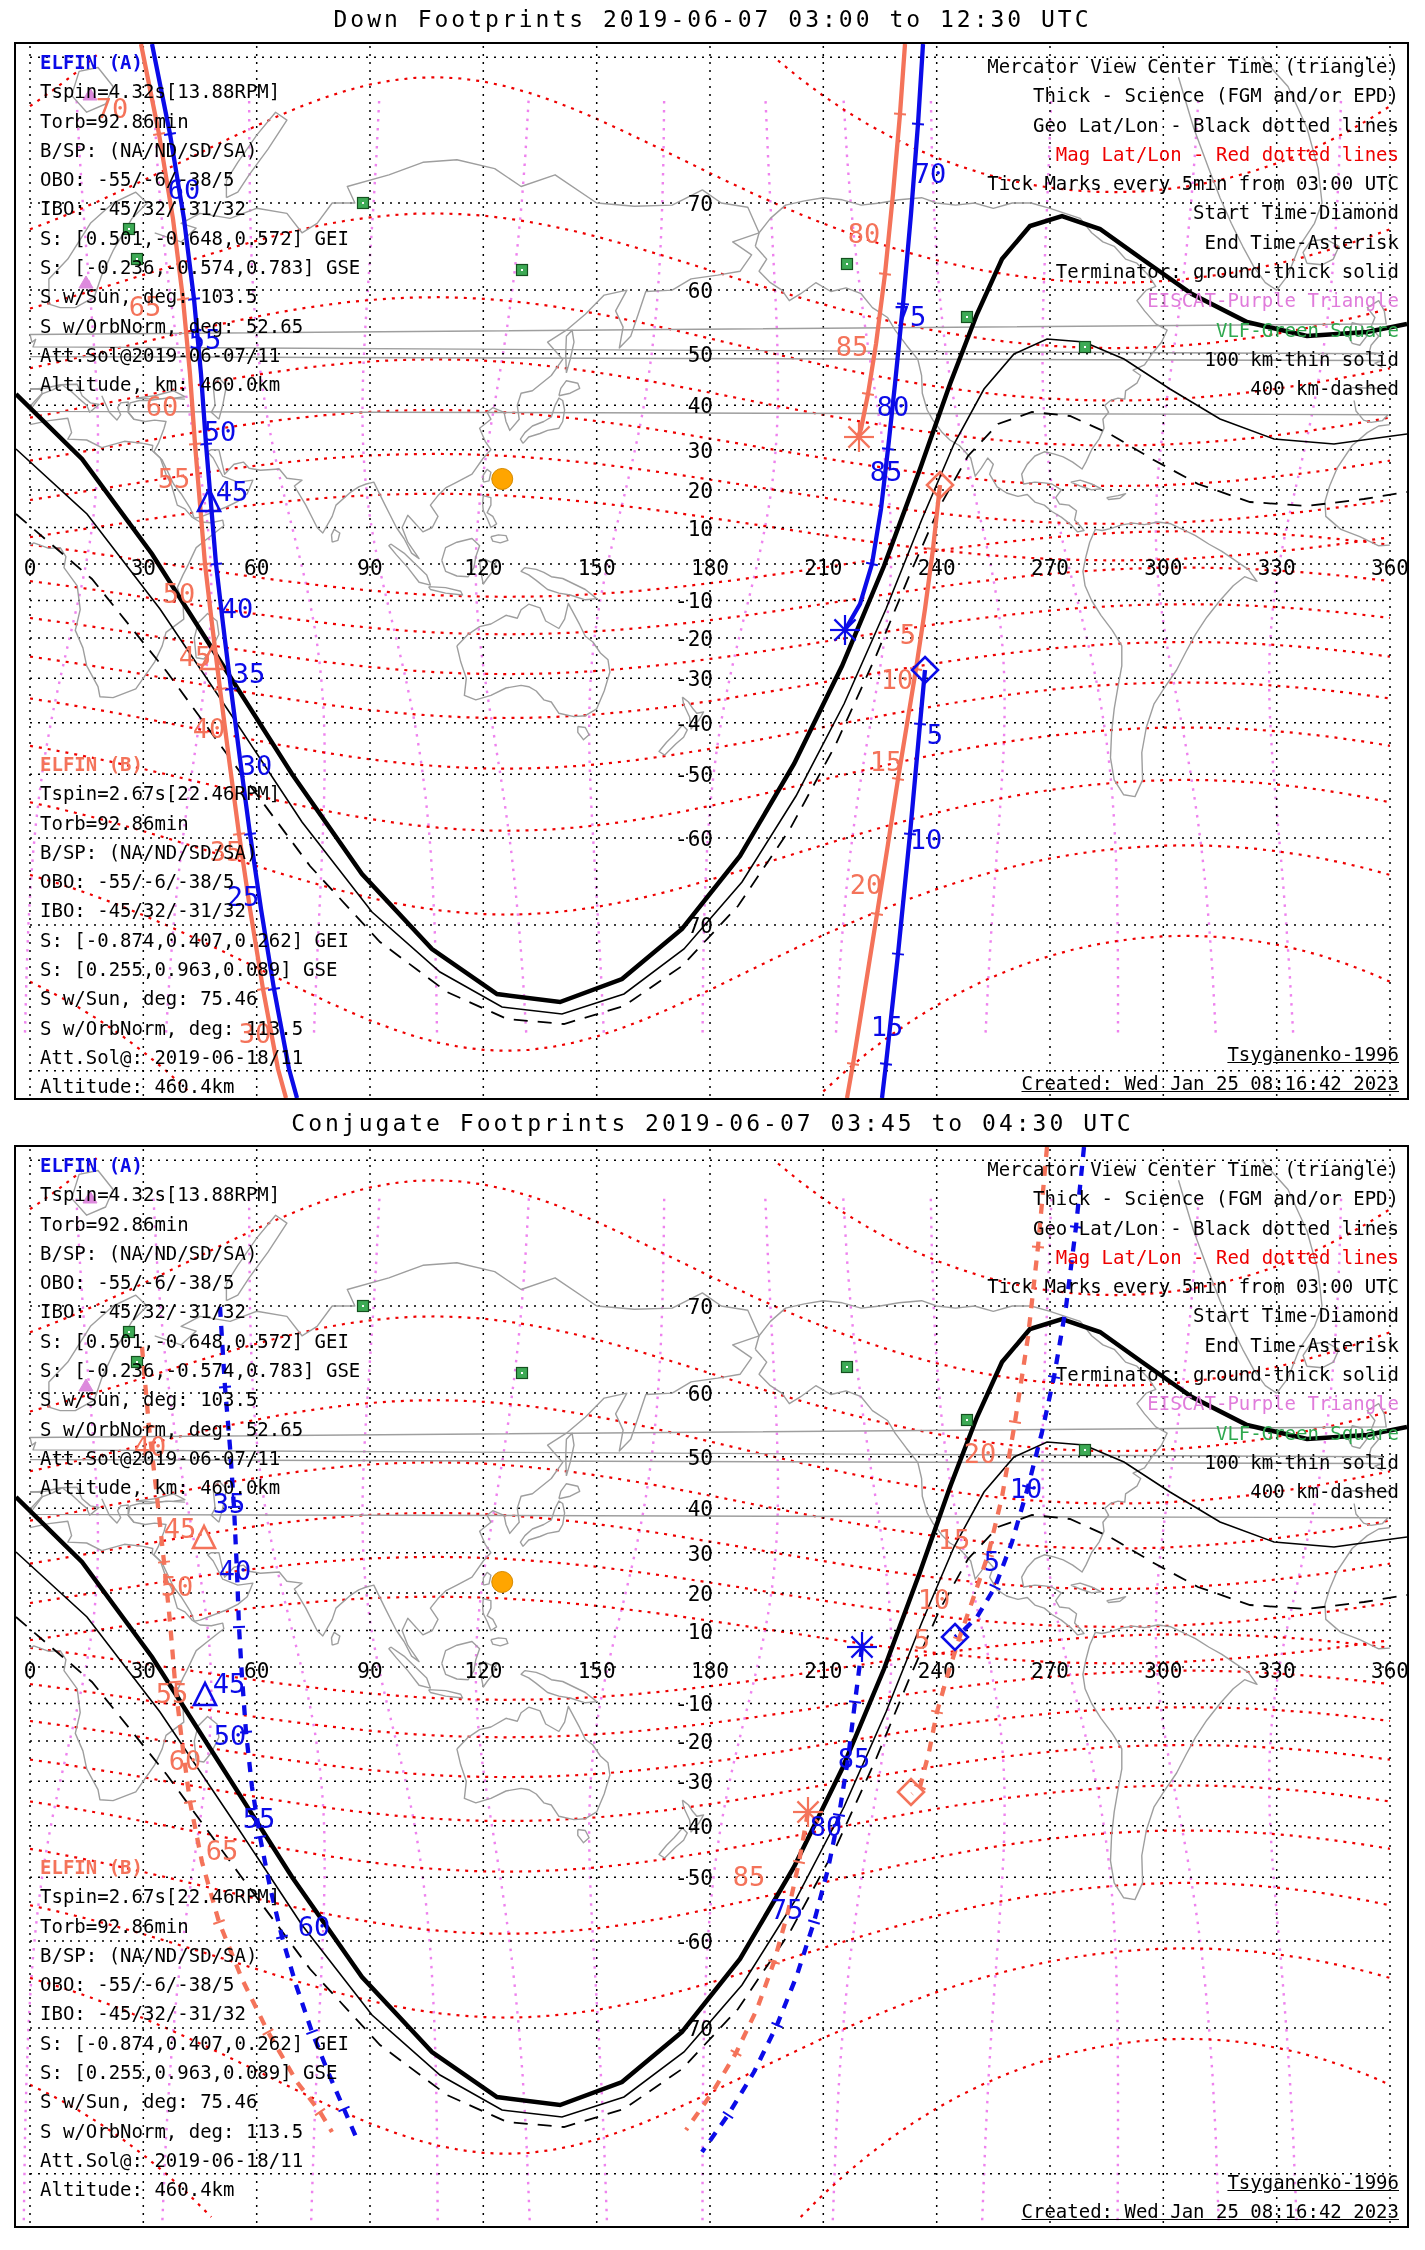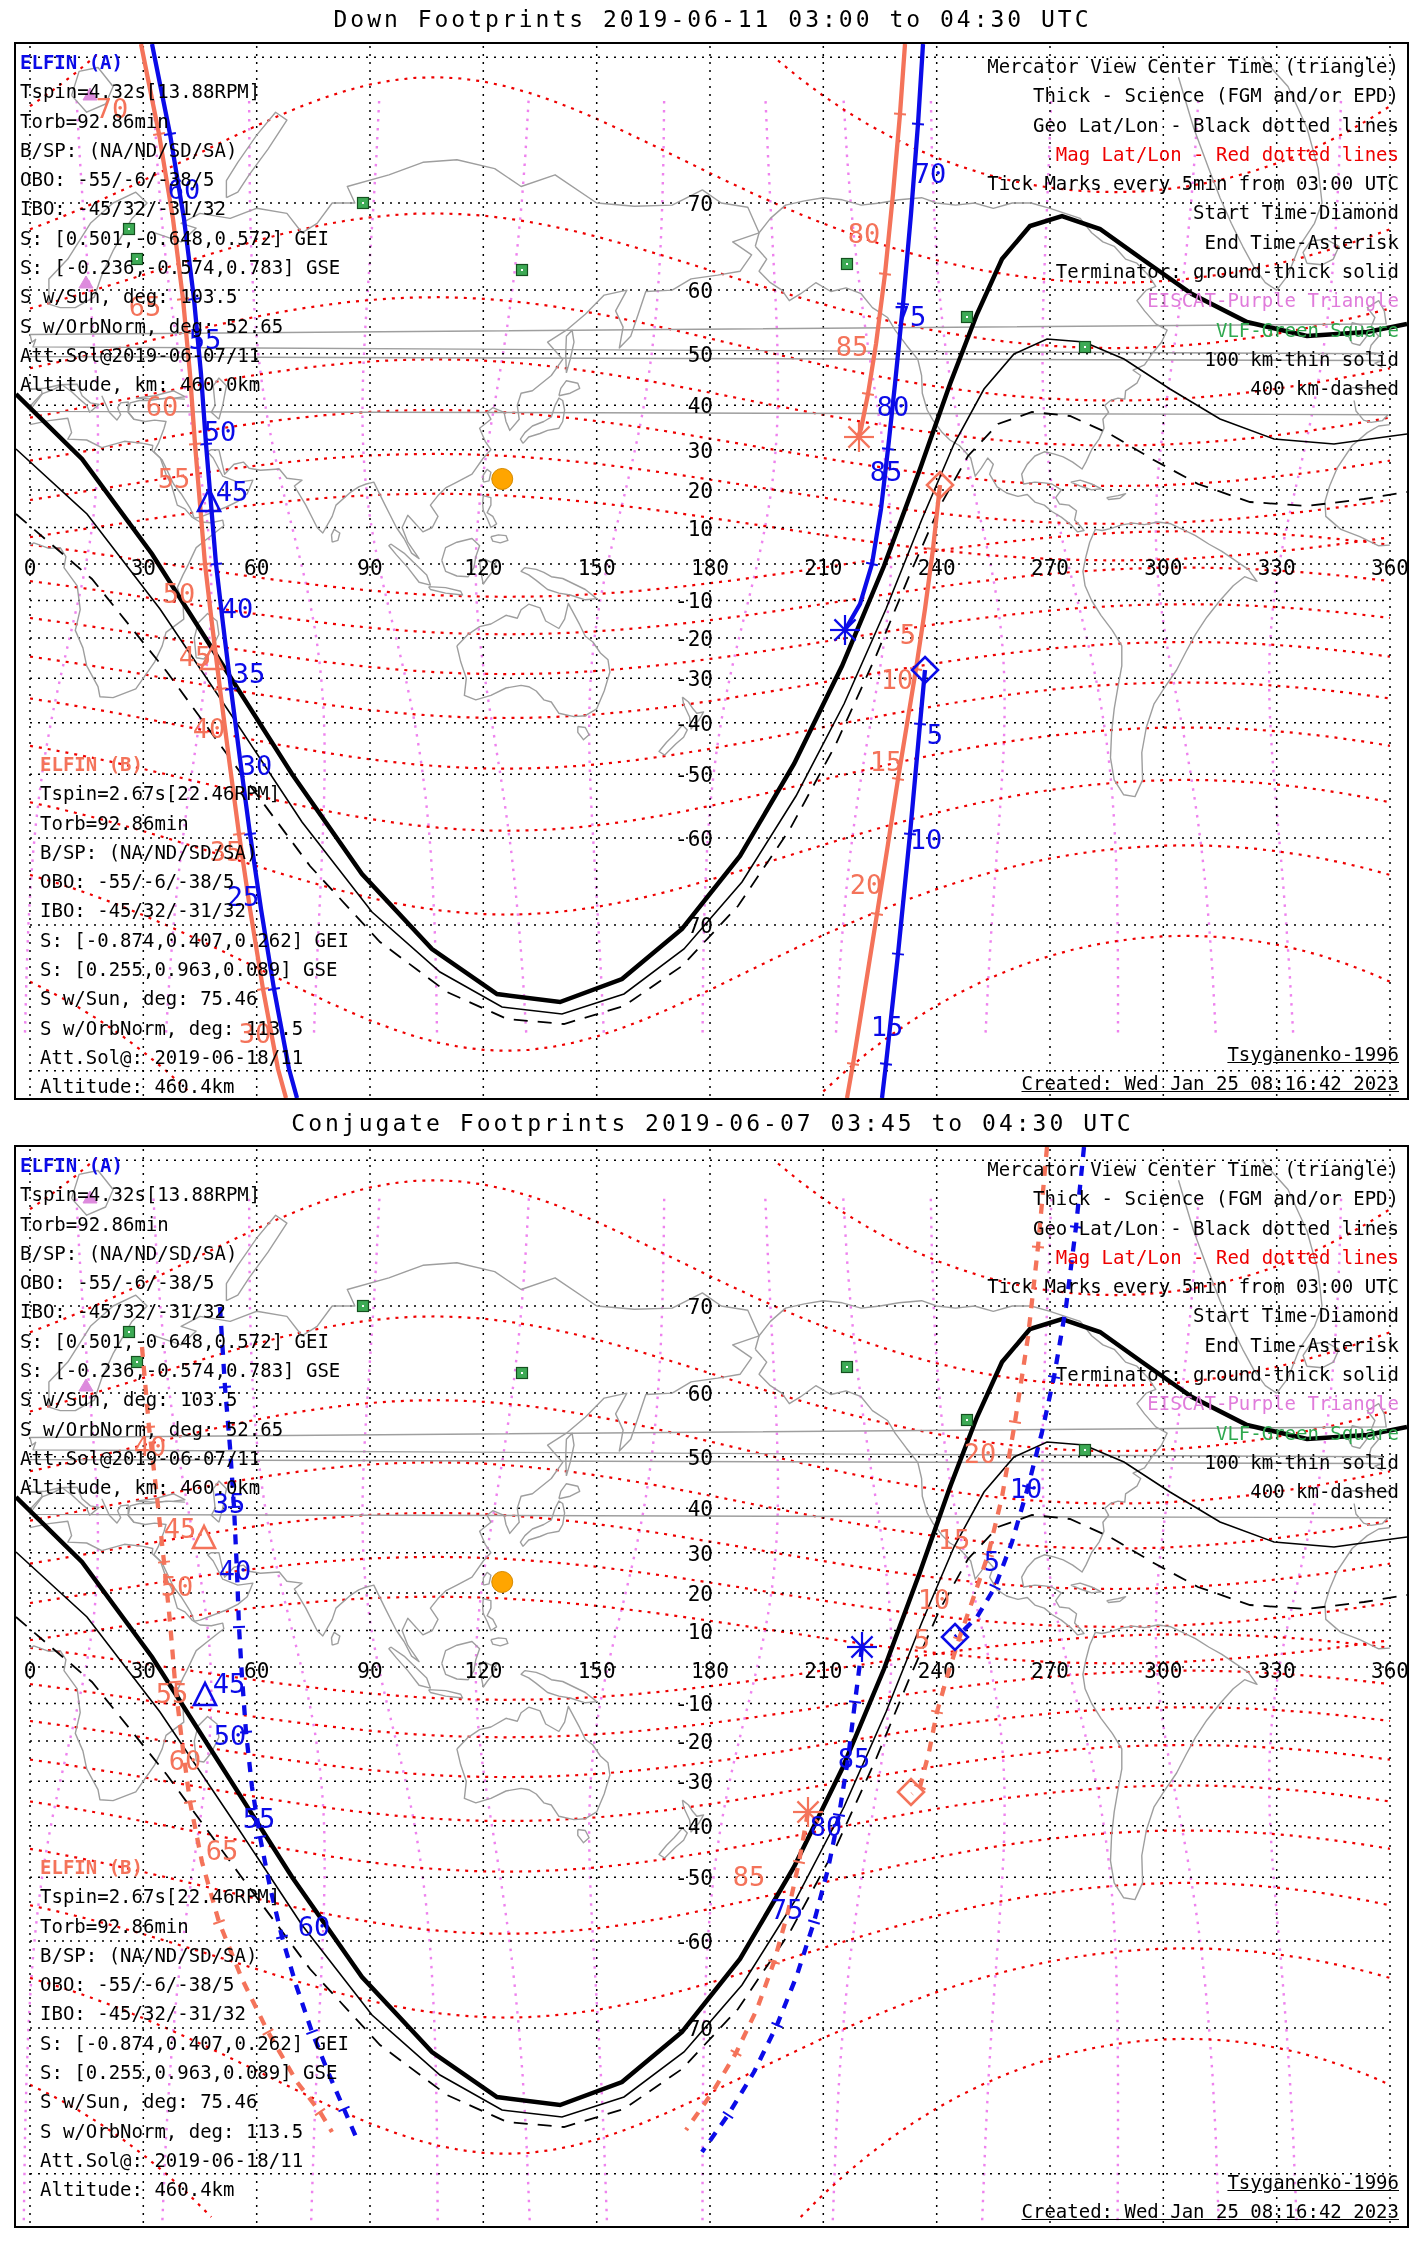--- a/index.html
+++ b/index.html
@@ -5,28 +5,28 @@
   html,body{margin:0;padding:0;background:#ffffff;}
   body{width:1425px;height:2250px;position:relative;font-family:"DejaVu Sans Mono","Liberation Mono",monospace;overflow:hidden;}
   .fig-title{position:absolute;left:0;width:1425px;text-align:center;font-size:23px;letter-spacing:3px;color:#000;white-space:nowrap;}
   .panel{position:absolute;left:14px;width:1395px;border:2px solid #000;box-sizing:border-box;background:#fff;}
   .panel svg{position:absolute;left:0;top:0;display:block;}
   .tblock{position:absolute;font-size:19px;line-height:29.3px;color:#000;white-space:nowrap;z-index:5;}
   .tblock .row{height:29.3px;}
   .satname{font-weight:bold;height:29.3px;}
   .legend{text-align:right;}
   .footerblk{text-align:right;text-decoration:underline;}
-  .sat-a-block{left:4px;top:4px;}
+  .sat-a-block{left:24px;top:4px;}
   .sat-b-block{left:24px;top:706px;}
   .legend{right:8px;top:8px;}
 </style>
 </head>
 <body>
 
-<div class="fig-title" style="top:6px">Down Footprints 2019-06-11 03:00 to 04:30 UTC</div>
+<div class="fig-title" style="top:6px">Down Footprints 2019-06-07 03:00 to 12:30 UTC</div>
 
 <div class="panel" id="panel-0" style="top:42px;height:1058px">
   <svg id="map-svg-0" width="1391" height="1054" viewBox="0 0 1391 1054">
       <g>
         <path d="M9.0,988.6L10.6,928.1L12.4,881.0L14.6,842.1L17.1,808.9L19.9,779.8L22.9,753.8L26.1,730.2L29.5,708.5L33.1,688.3L36.7,669.3L40.5,651.4L44.2,634.3L48.0,617.8L51.7,601.9L55.4,586.4L58.9,571.3L62.3,556.5L65.6,541.8L68.6,527.3L71.3,512.7L73.8,498.2L76.0,483.5L77.9,468.7L79.4,453.6L80.6,438.1L81.5,422.2L81.9,405.7L82.0,388.6L81.7,370.7L81.0,351.7L80.0,331.5L78.6,309.8L76.8,286.2L74.8,260.2L72.4,231.1L69.7,197.9L66.8,159.0L63.7,111.9L60.4,51.4" fill="none" stroke="#EE82EE" stroke-width="2.4" stroke-dasharray="2.5 6.5"></path>
         <path d="M150.1,988.6L153.8,928.1L157.6,881.0L161.3,842.1L165.1,808.9L168.7,779.8L172.3,753.8L175.7,730.2L178.9,708.5L181.9,688.3L184.7,669.3L187.1,651.4L189.3,634.3L191.2,617.8L192.8,601.9L194.0,586.4L194.8,571.3L195.2,556.5L195.3,541.8L195.0,527.3L194.3,512.7L193.3,498.2L191.9,483.5L190.2,468.7L188.1,453.6L185.7,438.1L183.1,422.2L180.2,405.7L177.0,388.6L173.7,370.7L170.2,351.7L166.6,331.5L162.9,309.8L159.1,286.2L155.4,260.2L151.6,231.1L147.9,197.9L144.3,159.0L140.8,111.9L137.5,51.4" fill="none" stroke="#EE82EE" stroke-width="2.4" stroke-dasharray="2.5 6.5"></path>
         <path d="M298.0,988.6L300.5,928.1L302.7,881.0L304.6,842.1L306.1,808.9L307.3,779.8L308.1,753.8L308.6,730.2L308.7,708.5L308.4,688.3L307.7,669.3L306.6,651.4L305.2,634.3L303.5,617.8L301.4,601.9L299.1,586.4L296.4,571.3L293.5,556.5L290.4,541.8L287.0,527.3L283.5,512.7L279.9,498.2L276.2,483.5L272.5,468.7L268.7,453.6L264.9,438.1L261.2,422.2L257.6,405.7L254.2,388.6L250.9,370.7L247.8,351.7L244.9,331.5L242.3,309.8L240.0,286.2L238.0,260.2L236.3,231.1L234.9,197.9L234.0,159.0L233.4,111.9L233.1,51.4" fill="none" stroke="#EE82EE" stroke-width="2.4" stroke-dasharray="2.5 6.5"></path>
         <path d="M421.0,988.6L420.0,928.1L418.6,881.0L416.8,842.1L414.8,808.9L412.4,779.8L409.7,753.8L406.8,730.2L403.7,708.5L400.4,688.3L396.9,669.3L393.3,651.4L389.6,634.3L385.8,617.8L382.0,601.9L378.3,586.4L374.6,571.3L371.0,556.5L367.5,541.8L364.2,527.3L361.1,512.7L358.2,498.2L355.6,483.5L353.3,468.7L351.3,453.6L349.6,438.1L348.3,422.2L347.3,405.7L346.7,388.6L346.4,370.7L346.6,351.7L347.1,331.5L348.0,309.8L349.2,286.2L350.8,260.2L352.8,231.1L355.0,197.9L357.6,159.0L360.4,111.9L363.4,51.4" fill="none" stroke="#EE82EE" stroke-width="2.4" stroke-dasharray="2.5 6.5"></path>
         <path d="M510.2,988.6L506.6,928.1L502.9,881.0L499.1,842.1L495.4,808.9L491.6,779.8L487.9,753.8L484.3,730.2L480.8,708.5L477.5,688.3L474.4,669.3L471.6,651.4L469.0,634.3L466.6,617.8L464.6,601.9L462.9,586.4L461.6,571.3L460.6,556.5L460.0,541.8L459.8,527.3L459.9,512.7L460.4,498.2L461.3,483.5L462.6,468.7L464.2,453.6L466.1,438.1L468.4,422.2L470.9,405.7L473.7,388.6L476.8,370.7L480.0,351.7L483.4,331.5L487.0,309.8L490.7,286.2L494.4,260.2L498.2,231.1L502.0,197.9L505.7,159.0L509.3,111.9L512.9,51.4" fill="none" stroke="#EE82EE" stroke-width="2.4" stroke-dasharray="2.5 6.5"></path>
         <path d="M587.8,988.6L584.9,928.1L582.3,881.0L580.0,842.1L578.0,808.9L576.3,779.8L574.9,753.8L574.0,730.2L573.4,708.5L573.1,688.3L573.3,669.3L573.8,651.4L574.7,634.3L575.9,617.8L577.5,601.9L579.5,586.4L581.7,571.3L584.2,556.5L587.0,541.8L590.1,527.3L593.3,512.7L596.8,498.2L600.3,483.5L604.0,468.7L607.8,453.6L611.5,438.1L615.3,422.2L619.0,405.7L622.7,388.6L626.2,370.7L629.6,351.7L632.7,331.5L635.7,309.8L638.4,286.2L640.9,260.2L643.0,231.1L644.8,197.9L646.3,159.0L647.5,111.9L648.2,51.4" fill="none" stroke="#EE82EE" stroke-width="2.4" stroke-dasharray="2.5 6.5"></path>

